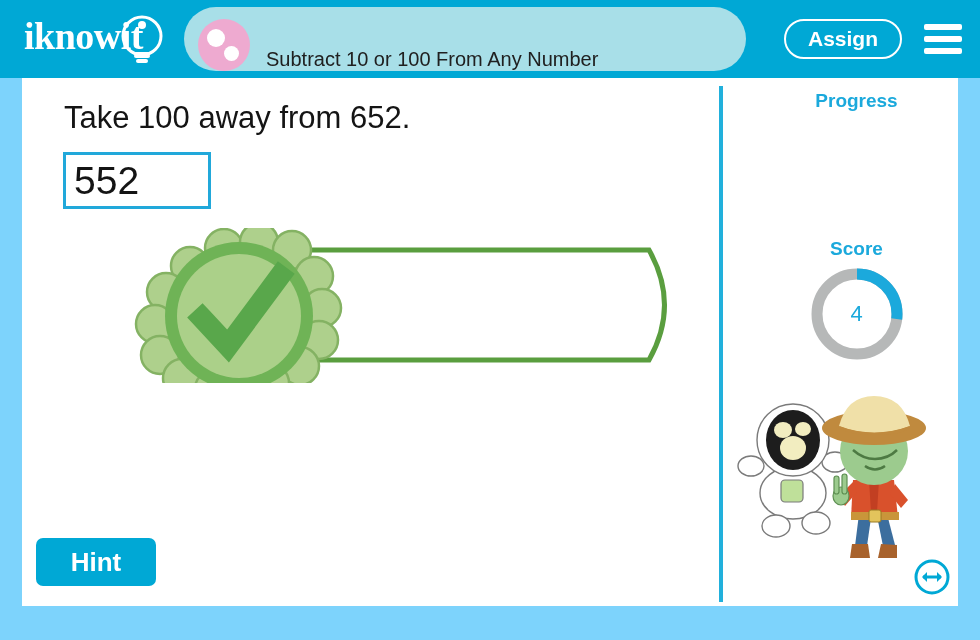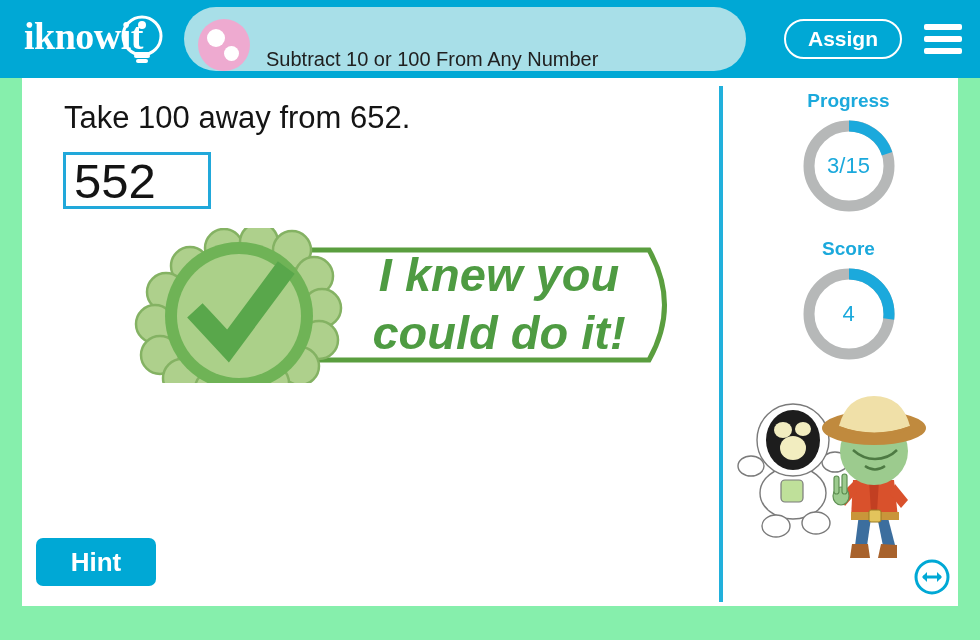--- a/index.html
+++ b/index.html
@@ -9,21 +9,21 @@
     height: 640px;
     overflow: hidden;
     background: #00a8d5;
     font-family: "Liberation Sans", sans-serif;
   }
 
   #app {
     position: relative;
     width: 980px;
     height: 640px;
-    background: #86efac;
+    background: #7dd3fc;
   }
 
   
   #header {
     position: absolute;
     left: 0; top: 0;
     width: 980px; height: 78px;
     display: flex;
     align-items: center;
     background: #00a8d5;
@@ -164,21 +164,21 @@
   #answer-label {
     font-size: 31px;
     color: #141414;
   }
   #answer-input {
     margin-left: 8px;
     width: 148px;
     height: 57px;
     border: 3px solid #21a8da;
     background: #ffffff;
-    font-size: 49px;
+    font-size: 39px;
     color: #141414;
     font-family: "Liberation Sans", sans-serif;
     padding: 0 8px;
     line-height: 51px;
   }
 
   
   #feedback {
     position: absolute;
     left: 102px; top: 150px;
@@ -229,21 +229,21 @@
 
   
   #sidebar {
     position: absolute;
     left: 701px; top: 0;
     width: 235px; height: 528px;
   }
 
   .gauge-block {
     position: absolute;
-    left: 8px;
+    left: 16px;
     width: 235px;
     text-align: center;
   }
   .gauge-title {
     font-size: 19px;
     font-weight: bold;
     color: #1ba9dc;
     margin-bottom: 4px;
   }
   .gauge-wrap {
@@ -344,38 +344,29 @@
             <circle cx="90" cy="161" r="19"></circle>
               <circle cx="146" cy="155" r="19"></circle>
             <circle cx="118" cy="163" r="19"></circle>
           </g>
 
           <circle cx="115" cy="88" r="74" fill="#6fb356"></circle>
           <circle cx="115" cy="88" r="62" fill="#abd089"></circle>
 
           <path d="M78 90 L104 118 L156 48" fill="none" stroke="#59a74b" stroke-width="21" stroke-linecap="square" stroke-linejoin="miter"></path>
         </svg>
-        <div id="feedback-text">I knew you
-could do it!</div>
       </div>
 
       <button id="hint-button">Hint</button>
     </div>
 
     <div id="sidebar">
 
       <div class="gauge-block" style="top:12px;">
         <div class="gauge-title">Progress</div>
-        <div class="gauge-wrap">
-          <svg width="100" height="100" viewBox="0 0 100 100">
-            <circle cx="50" cy="50" r="40" fill="none" stroke="#b6b8b8" stroke-width="11"></circle>
-            <circle id="progress-arc" cx="50" cy="50" r="40" fill="none" stroke="#1ba9dc" stroke-width="11" transform="rotate(-90 50 50)" stroke-dasharray="251.3" stroke-dashoffset="201.1"></circle>
-          </svg>
-          <div class="gauge-value">3/15</div>
-        </div>
       </div>
 
       <div class="gauge-block" style="top:160px;">
         <div class="gauge-title">Score</div>
         <div class="gauge-wrap">
           <svg width="100" height="100" viewBox="0 0 100 100">
             <circle cx="50" cy="50" r="40" fill="none" stroke="#b6b8b8" stroke-width="11"></circle>
             <circle id="score-arc" cx="50" cy="50" r="40" fill="none" stroke="#1ba9dc" stroke-width="11" transform="rotate(-90 50 50)" stroke-dasharray="251.3" stroke-dashoffset="183.5"></circle>
           </svg>
           <div class="gauge-value">4</div>

